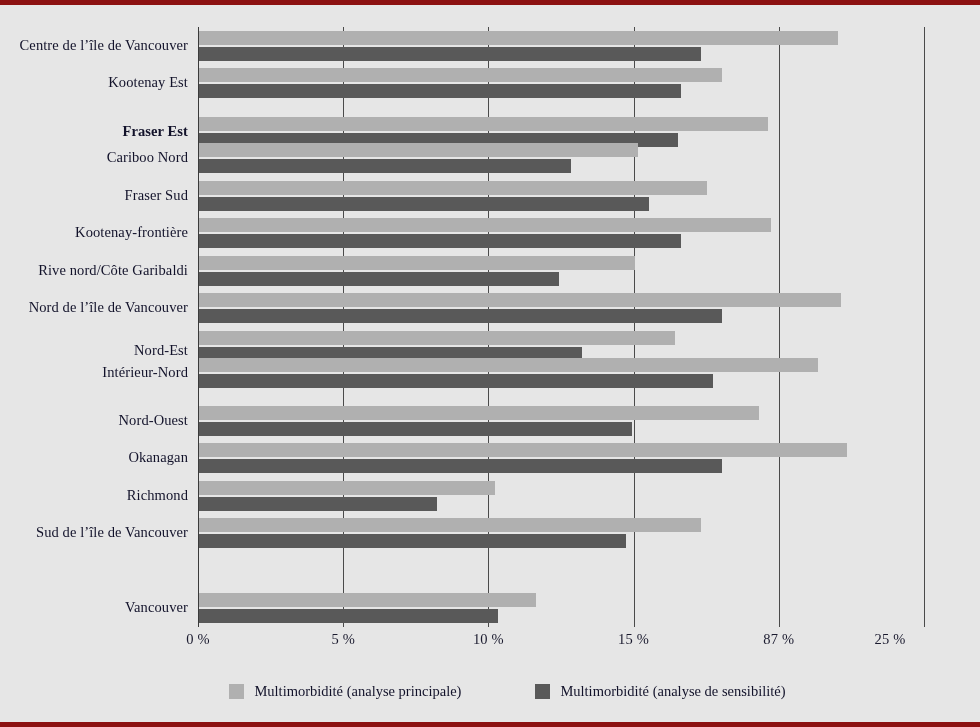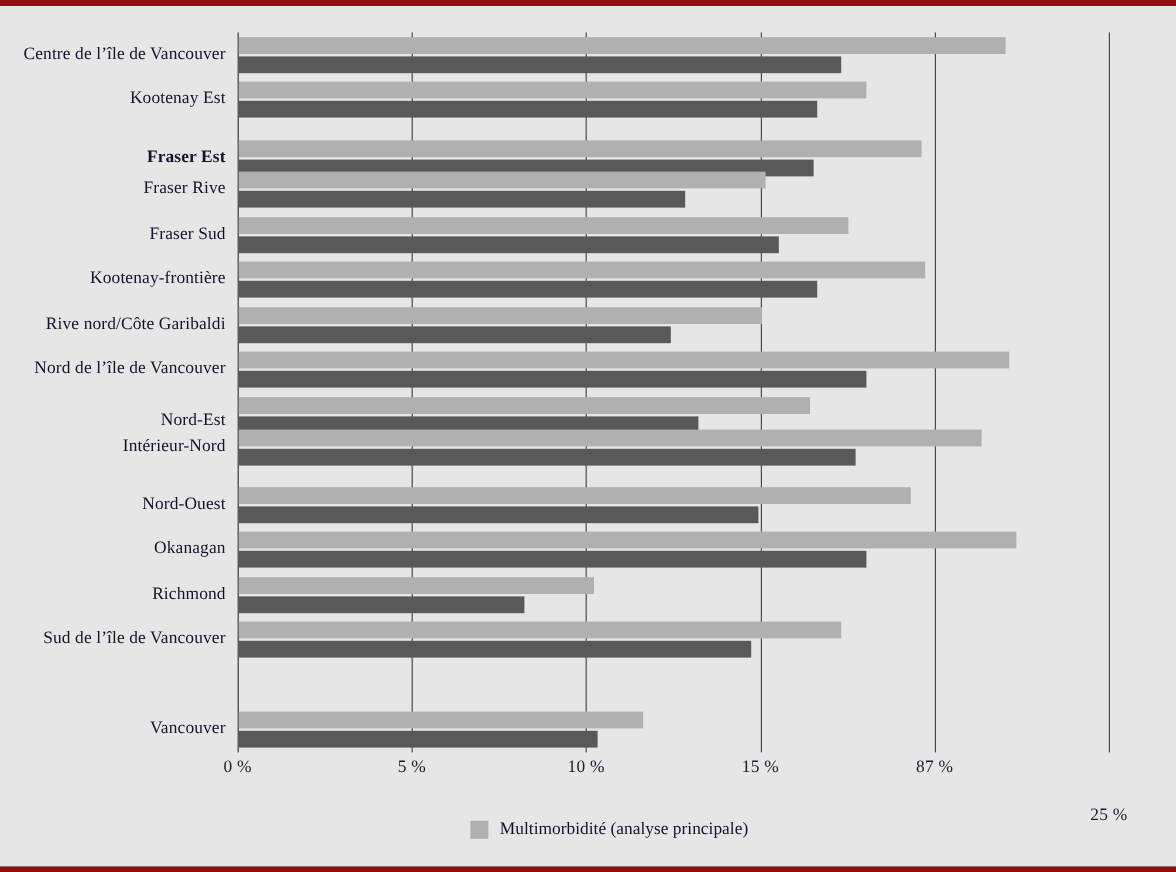--- a/index.html
+++ b/index.html
@@ -118,40 +118,40 @@
         <div class="gridline" style="left: 435.6px;"></div>
         <div class="gridline" style="left: 580.8px;"></div>
         <div class="gridline" style="left: 726px;"></div>
       </div>
     <div id="xticks">
         <div class="tick-label" style="left: 0px;">0 %</div>
         <div class="tick-label" style="left: 145.2px;">5 %</div>
         <div class="tick-label" style="left: 290.4px;">10 %</div>
         <div class="tick-label" style="left: 435.6px;">15 %</div>
         <div class="tick-label" style="left: 580.8px;">87 %</div>
-        <div class="tick-label" style="left: 726px; margin-top: 40px;">25 %</div>
+        <div class="tick-label" style="left: 692px;">25 %</div>
       </div>
     <div id="rows">
         <div class="row" style="top: 0px; height: 37.5px;">
           <div class="cat-label" style="top: 9.75px;">Centre de l’île de Vancouver</div>
           <div class="bar main" title="Centre de l’île de Vancouver — Multimorbidité (analyse principale): 22 %" style="width: 638.88px; height: 14px; top: 3.75px; background: rgb(176, 176, 176);"></div>
           <div class="bar sens" title="Centre de l’île de Vancouver — Multimorbidité (analyse de sensibilité): 17.3 %" style="width: 502.392px; height: 14px; top: 19.75px; background: rgb(89, 89, 89);"></div>
         </div>
         <div class="row" style="top: 37.5px; height: 37.5px;">
           <div class="cat-label" style="top: 9.75px;">Kootenay Est</div>
           <div class="bar main" title="Kootenay Est — Multimorbidité (analyse principale): 18 %" style="width: 522.72px; height: 14px; top: 3.75px; background: rgb(176, 176, 176);"></div>
           <div class="bar sens" title="Kootenay Est — Multimorbidité (analyse de sensibilité): 16.6 %" style="width: 482.064px; height: 14px; top: 19.75px; background: rgb(89, 89, 89);"></div>
         </div>
         <div class="row" style="top: 86px; height: 37.5px; font-weight: bold;">
           <div class="cat-label" style="top: 9.75px;">Fraser Est</div>
           <div class="bar main" title="Fraser Est — Multimorbidité (analyse principale): 19.6 %" style="width: 569.184px; height: 14px; top: 3.75px; background: rgb(176, 176, 176);"></div>
           <div class="bar sens" title="Fraser Est — Multimorbidité (analyse de sensibilité): 16.5 %" style="width: 479.16px; height: 14px; top: 19.75px; background: rgb(89, 89, 89);"></div>
         </div>
         <div class="row" style="top: 112.5px; height: 37.5px;">
-          <div class="cat-label" style="top: 9.75px;">Fraser Rive</div>
+          <div class="cat-label" style="top: 9.75px;">Cariboo Nord</div>
           <div class="bar main" title="Fraser Nord — Multimorbidité (analyse principale): 15.1 %" style="width: 438.504px; height: 14px; top: 3.75px; background: rgb(176, 176, 176);"></div>
           <div class="bar sens" title="Fraser Nord — Multimorbidité (analyse de sensibilité): 12.8 %" style="width: 371.712px; height: 14px; top: 19.75px; background: rgb(89, 89, 89);"></div>
         </div>
         <div class="row" style="top: 150px; height: 37.5px;">
           <div class="cat-label" style="top: 9.75px;">Fraser Sud</div>
           <div class="bar main" title="Fraser Sud — Multimorbidité (analyse principale): 17.5 %" style="width: 508.2px; height: 14px; top: 3.75px; background: rgb(176, 176, 176);"></div>
           <div class="bar sens" title="Fraser Sud — Multimorbidité (analyse de sensibilité): 15.5 %" style="width: 450.12px; height: 14px; top: 19.75px; background: rgb(89, 89, 89);"></div>
         </div>
         <div class="row" style="top: 187.5px; height: 37.5px;">
           <div class="cat-label" style="top: 9.75px;">Kootenay-frontière</div>
@@ -205,15 +205,19 @@
         </div>
       </div>
 
   </div>
 
   <div id="legend">
       <div class="legend-item">
         <span class="swatch main" style="background: rgb(176, 176, 176);"></span>
         <span class="legend-label">Multimorbidité (analyse principale)</span>
       </div>
+      <div class="legend-item">
+        <span class="swatch sens" style="background: rgb(89, 89, 89);"></span>
+        <span class="legend-label">Multimorbidité (analyse de sensibilité)</span>
+      </div>
     </div>
 
 </div>
 
 </body></html>

